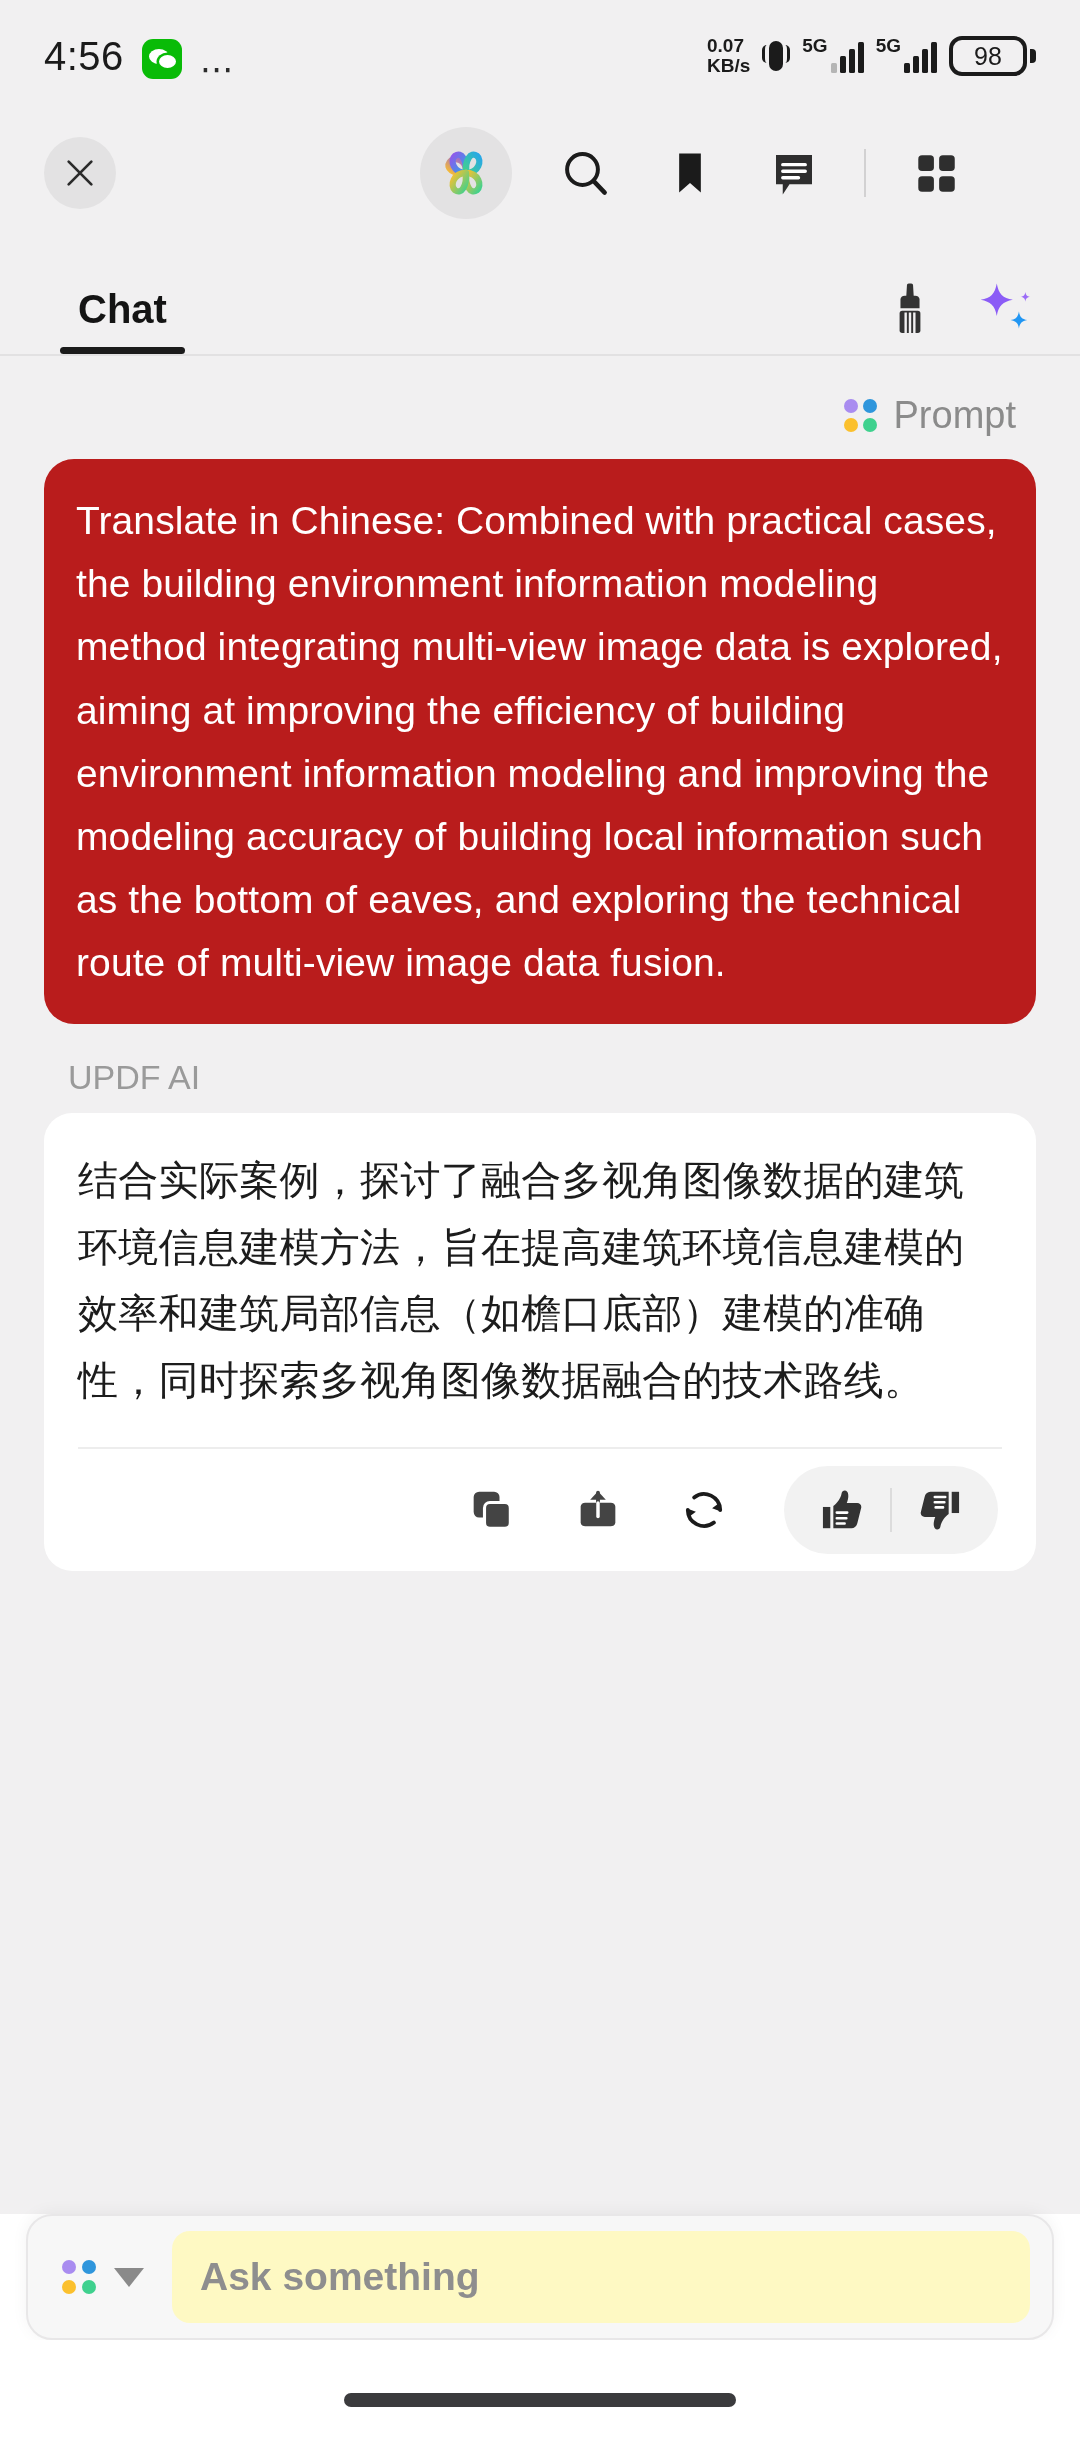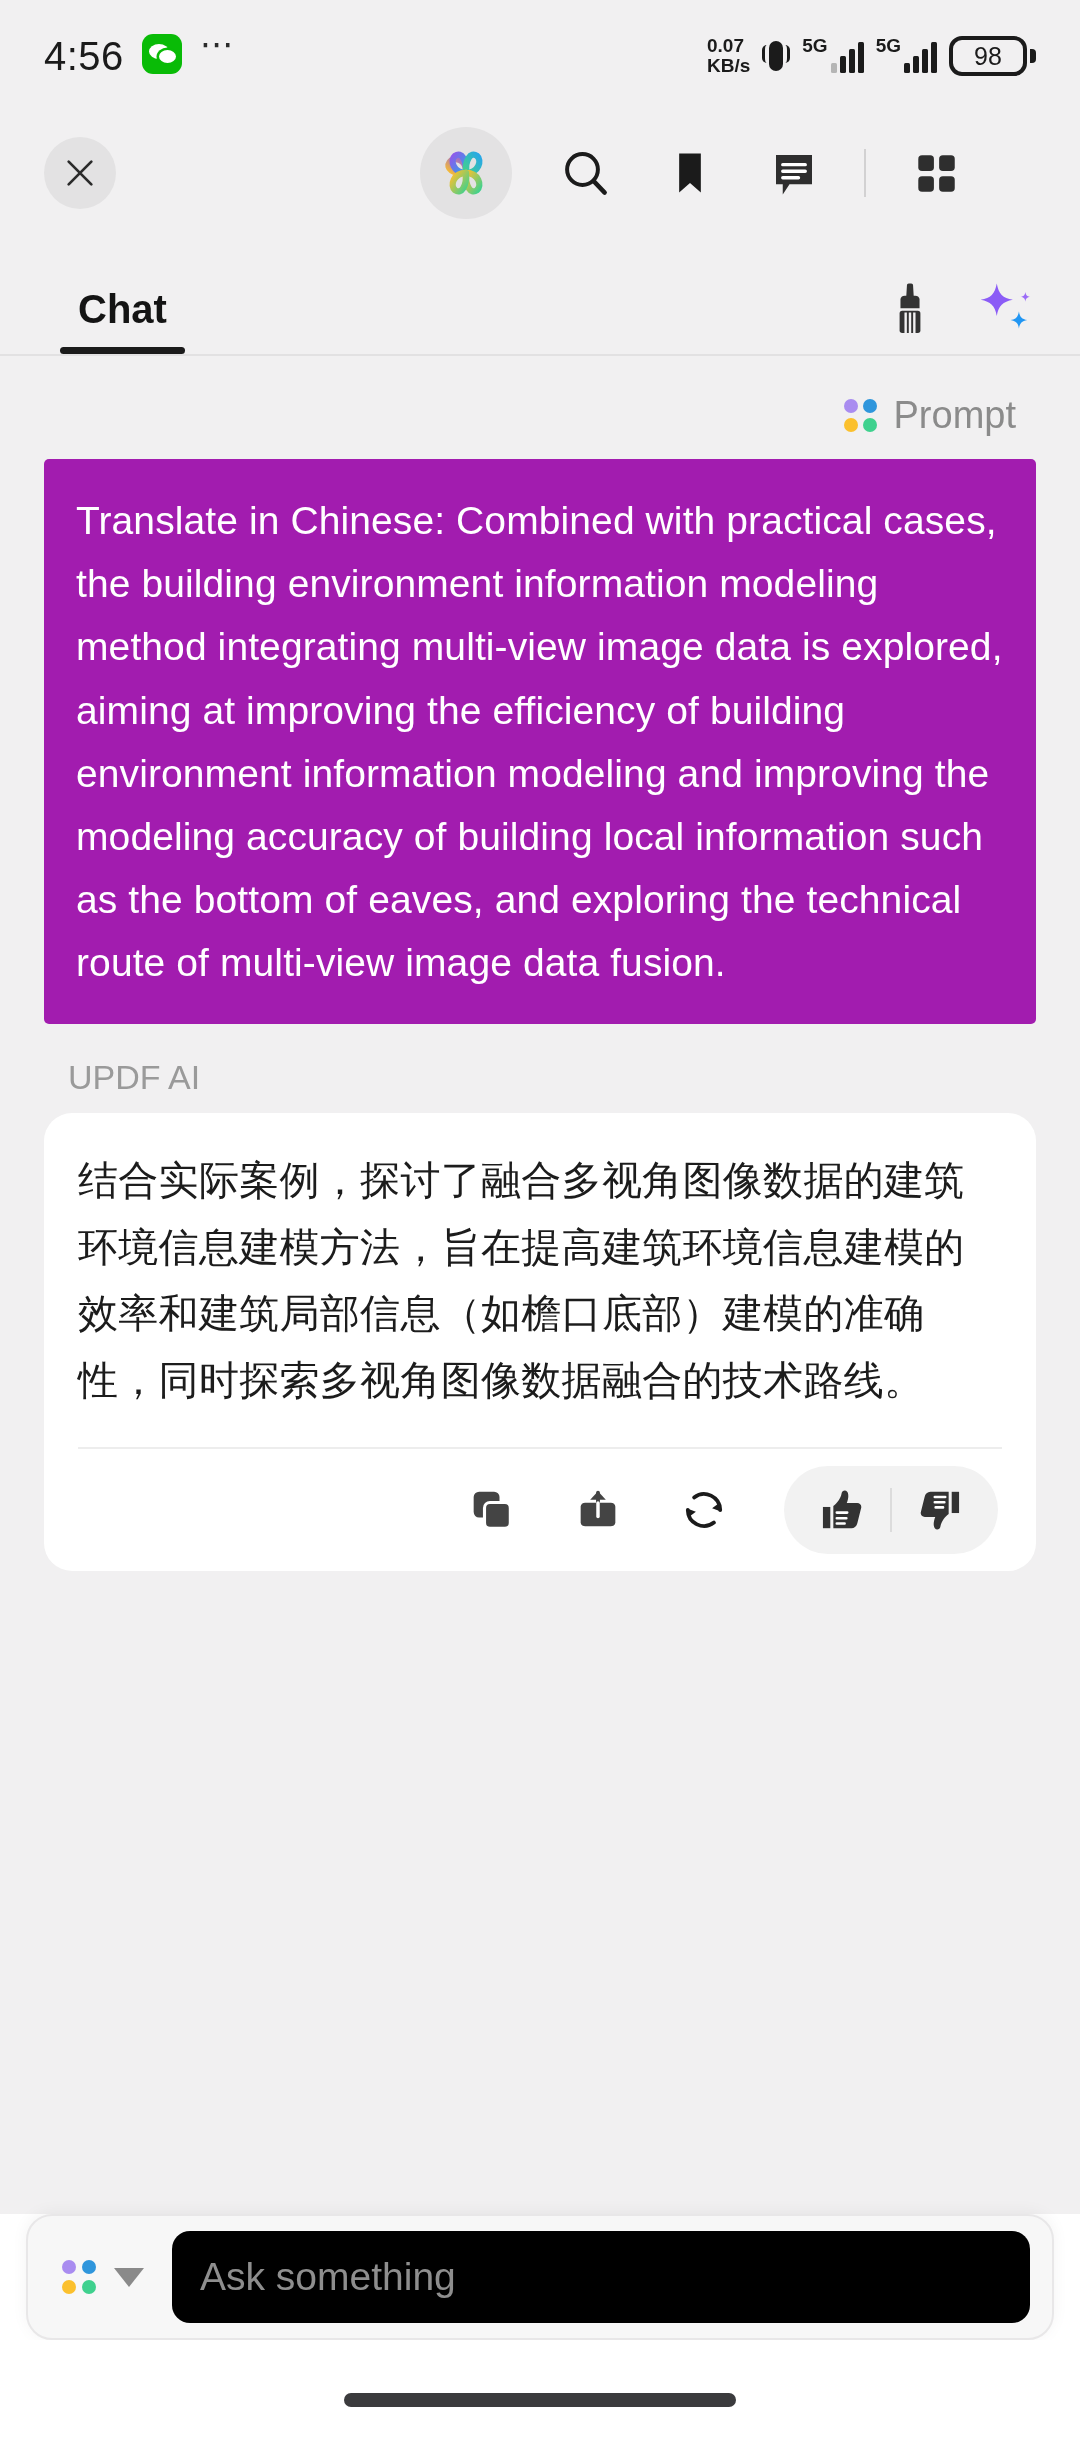--- a/index.html
+++ b/index.html
@@ -6,21 +6,21 @@
   html, body {
     width:1080px; height:2460px;
     font-family:"Liberation Sans","DejaVu Sans",sans-serif;
     background:#F1F0F1;
     overflow:hidden;
   }
   .screen { position:relative; width:1080px; height:2460px; background:#F1F0F1; display:flex; flex-direction:column; }
 
   
   .statusbar { height:112px; display:flex; align-items:center; justify-content:space-between; padding:0 44px; flex:0 0 auto; }
-  .sb-left { display:flex; align-items:flex-start; gap:18px; }
+  .sb-left { display:flex; align-items:flex-end; gap:18px; }
   .sb-time { font-size:40px; color:#1b1b1b; letter-spacing:0.5px; font-weight:400; }
   .wechat-ico { width:40px; height:40px; border-radius:11px; background:#09BB07; position:relative; display:inline-block; }
   .wechat-ico::before { content:""; position:absolute; left:7px; top:10px; width:20px; height:15px; border-radius:50%; background:#fff; }
   .wechat-ico::after { content:""; position:absolute; left:17px; top:16px; width:17px; height:13px; border-radius:50%; background:#fff; box-shadow:0 0 0 2.5px #09BB07; }
   .sb-dots { font-size:34px; color:#2b2b2b; letter-spacing:2px; line-height:20px; }
   .sb-right { display:flex; align-items:center; gap:12px; }
   .netspeed { font-size:19px; line-height:20px; color:#1b1b1b; font-weight:700; }
   .vibrate { width:28px; height:40px; position:relative; display:flex; align-items:center; justify-content:center; }
   .vibrate .body { width:14px; height:30px; border-radius:7px; background:#1b1b1b; }
   .vibrate .wl, .vibrate .wr { position:absolute; top:9px; width:5px; height:18px; }
@@ -54,21 +54,21 @@
   .tab.active::after { content:""; position:absolute; left:16px; right:16px; bottom:0; height:7px; border-radius:4px; background:#1b1b1b; }
   .tabbar-right { position:absolute; right:44px; bottom:14px; display:flex; align-items:center; gap:36px; }
 
   
   .chat { flex:1 1 auto; overflow:hidden; padding:2px 44px; position:relative; }
   .prompt-label { display:flex; align-items:center; justify-content:flex-end; gap:16px; margin-top:36px; margin-bottom:22px; padding-right:20px; }
   .prompt-label .txt { font-size:38px; color:#8B8B8B; }
   .dots4 { display:grid; grid-template-columns:repeat(2,1fr); grid-gap:5px; width:34px; height:34px; }
   .dots4 i { width:14px; height:14px; border-radius:50%; display:block; }
   .bubble-user {
-    background:#a21caf; color:#fff; border-radius:5px;
+    background:#b91c1c; color:#fff; border-radius:30px;
     padding:30px 30px 30px 32px; font-size:39px; line-height:1.62;
     letter-spacing:0.1px;
   }
   .ai-name { font-size:34px; color:#9A9A9A; margin:34px 0 16px 24px; }
   .card-ai { background:#FFFFFF; border-radius:28px; padding:34px 34px 0 34px; }
   .card-ai .cn { font-size:40px; line-height:1.66; color:#1c1c1c; letter-spacing:0.3px; }
   .card-sep { height:2px; background:#EDEDED; margin:34px 0 0 0; }
   .card-actions { display:flex; align-items:center; justify-content:flex-end; gap:46px; height:122px; padding-right:4px; }
   .act { width:60px; height:60px; display:flex; align-items:center; justify-content:center; }
   .rate-pill { display:flex; align-items:center; background:#F2F2F2; border-radius:44px; height:88px; padding:0 10px; gap:0; margin-left:4px; }
@@ -78,22 +78,22 @@
   
   .bottom-wrap { flex:0 0 auto; padding:0 26px 0 26px; }
   .input-bar {
     height:126px; background:#F7F7F7; border:2px solid #E8E7E8; border-radius:26px;
     display:flex; align-items:center; padding:0 22px; gap:0;
     box-shadow:0 -2px 16px rgba(0,0,0,0.05);
   }
   .model-sel { display:flex; align-items:center; gap:18px; padding:0 14px 0 12px; }
   .caret { width:0; height:0; border-left:15px solid transparent; border-right:15px solid transparent; border-top:19px solid #8A8A8A; }
   .ask-input {
-    flex:1 1 auto; height:92px; background:#000000; border-radius:18px;
-    display:flex; align-items:center; padding:0 28px; margin-left:14px;
+    flex:1 1 auto; height:92px; background:#fef9c3; border-radius:18px;
+    display:flex; align-items:center; padding:0 28px; margin-left:14px;font-weight:bold;
   }
   .ask-input .ph { font-size:39px; color:#8E8E8E; }
   .home-area { height:120px; display:flex; align-items:center; justify-content:center; background:#FFFFFF; flex:0 0 auto; }
   .home-bar { width:392px; height:14px; border-radius:7px; background:#3B3B3D; }
   .bottom-white { background:#FFFFFF; }
 </style>
 </head>
 <body>
 
 <div class="screen">

